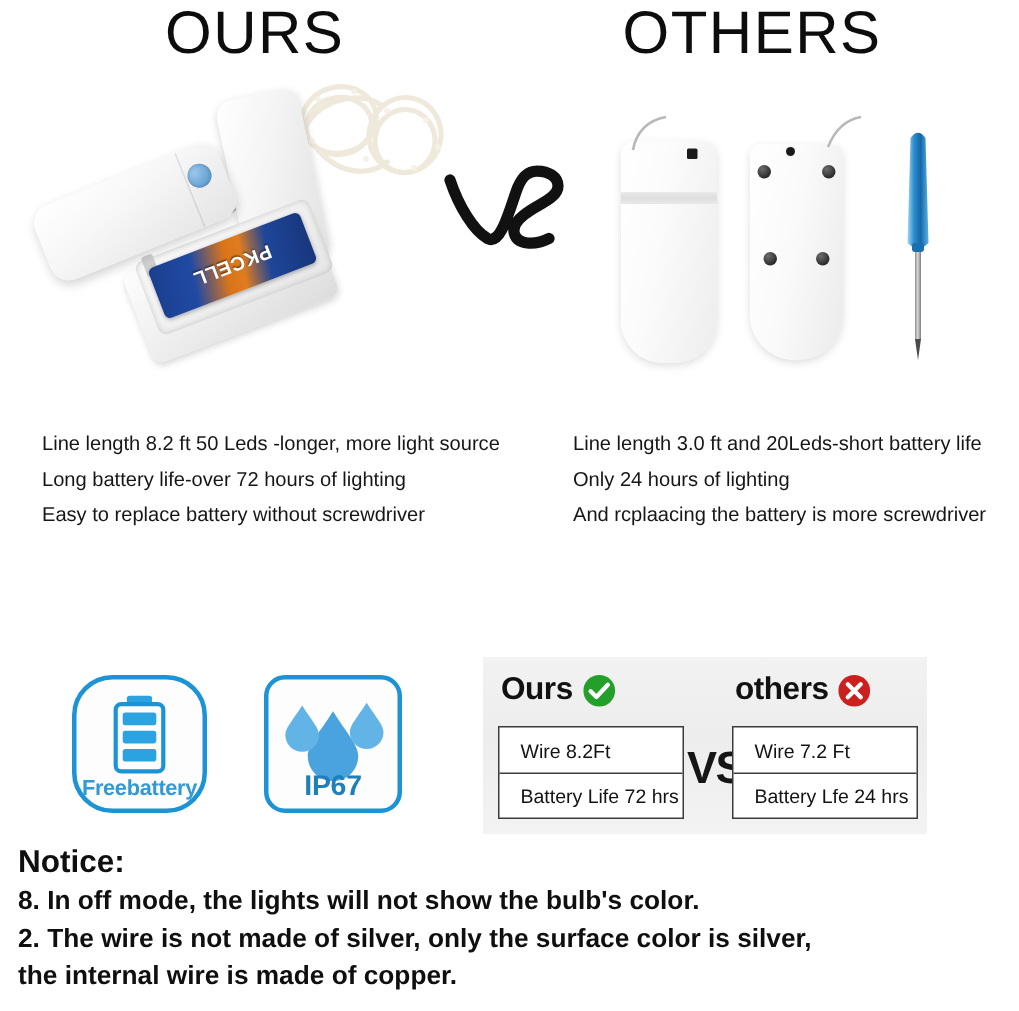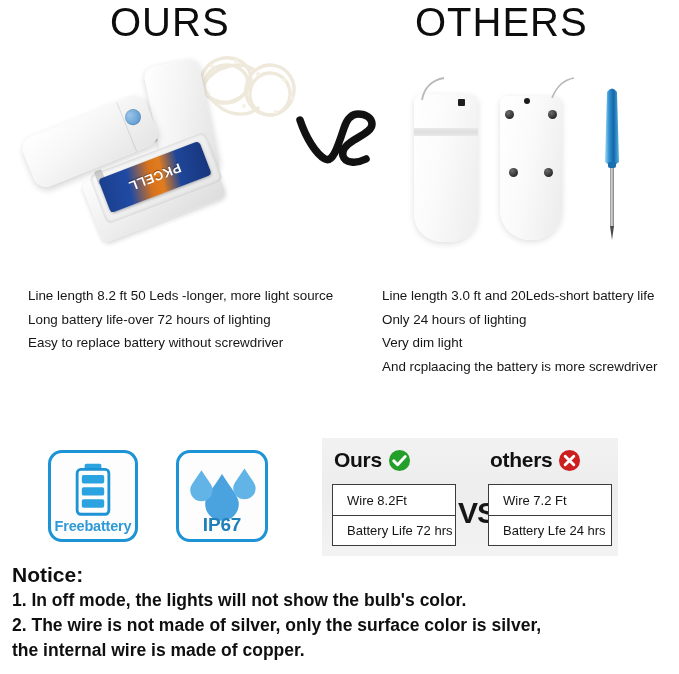--- a/index.html
+++ b/index.html
@@ -148,21 +148,21 @@
   #bullets-ours   { left: 12px;  top: 284px; }
   #bullets-others { left: 366px; top: 284px; }
 
   
   .badge {
     position: absolute;
     border: 3px solid #1c93d4;
     border-radius: 14px;
     background: #fdfdfd;
   }
-  #badge-battery { left: 48px;  top: 450px; width: 90px; height: 92px; }
+  #badge-battery { left: 48px;  top: 450px; width: 90px; height: 92px; border-radius: 27px; }
   #badge-ip67    { left: 176px; top: 450px; width: 92px; height: 92px; }
   .badge-label {
     position: absolute; left: 0; bottom: 5px; width: 100%;
     text-align: center; font-size: 14.5px; font-weight: 600;
     color: #2f9ad6; letter-spacing: -.2px;
   }
   #badge-ip67 .badge-label { font-size: 19px; font-weight: 700; color: #1f7fba; bottom: 3px; }
   .badge-art { position: absolute; left: 0; top: 6px; width: 100%; height: 62px; }
 
   
@@ -301,21 +301,20 @@
 
   <div class="bullets" id="bullets-ours">
     <div>Line length 8.2 ft 50 Leds -longer, more light source</div>
     <div>Long battery life-over 72 hours of lighting</div>
     <div>Easy to replace battery without screwdriver</div>
   </div>
 
   <div class="bullets" id="bullets-others">
     <div>Line length 3.0 ft and 20Leds-short battery life</div>
     <div>Only 24 hours of lighting</div>
-    <div>Very dim light</div>
     <div>And rcplaacing the battery is more screwdriver</div>
   </div>
 
   <div class="badge" id="badge-battery">
     <svg class="badge-art" viewBox="0 0 90 62">
       <rect x="36" y="3" width="18" height="6" rx="2" fill="#2aa3e0"></rect>
       <rect x="28" y="9" width="34" height="48" rx="4" fill="none" stroke="#1c93d4" stroke-width="3"></rect>
       <rect x="33" y="15" width="24" height="9" rx="2" fill="#2aa3e0"></rect>
       <rect x="33" y="28" width="24" height="9" rx="2" fill="#2aa3e0"></rect>
       <rect x="33" y="41" width="24" height="9" rx="2" fill="#2aa3e0"></rect>
@@ -358,18 +357,18 @@
     <div id="cmp-vs">VS</div>
 
     <div class="cmp-table" id="cmp-table-others">
       <div class="cmp-row">Wire 7.2 Ft</div>
       <div class="cmp-row">Battery Lfe 24 hrs</div>
     </div>
   </div>
 
   <div id="notice">
     <div id="notice-title">Notice:</div>
-    <div class="notice-line">1. In off mode, the lights will not show the bulb's color.</div>
+    <div class="notice-line">8. In off mode, the lights will not show the bulb's color.</div>
     <div class="notice-line">2. The wire is not made of silver, only the surface color is silver,</div>
     <div class="notice-line">the internal wire is made of copper.</div>
   </div>
 
 </div>
 
 </body></html>

